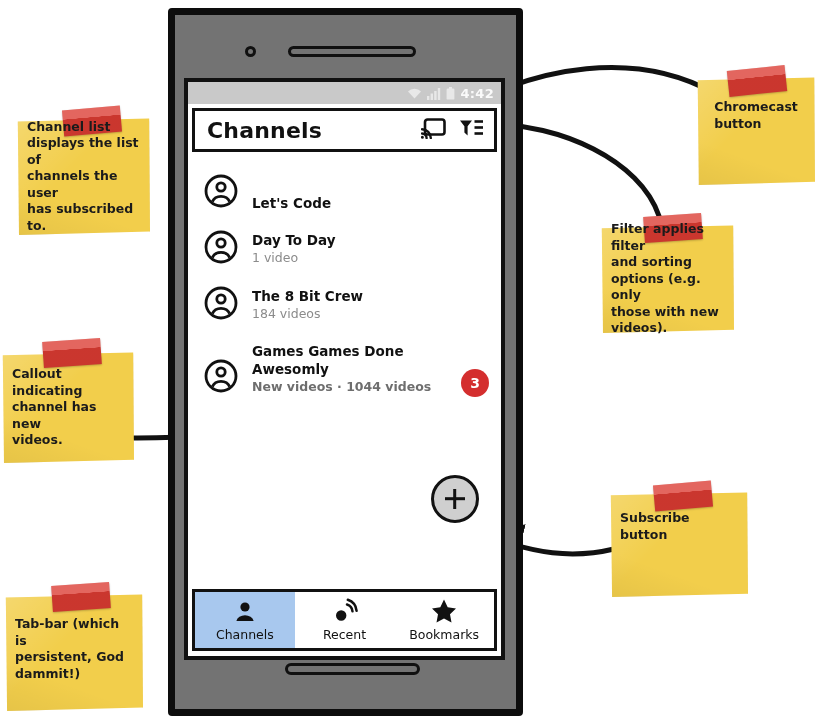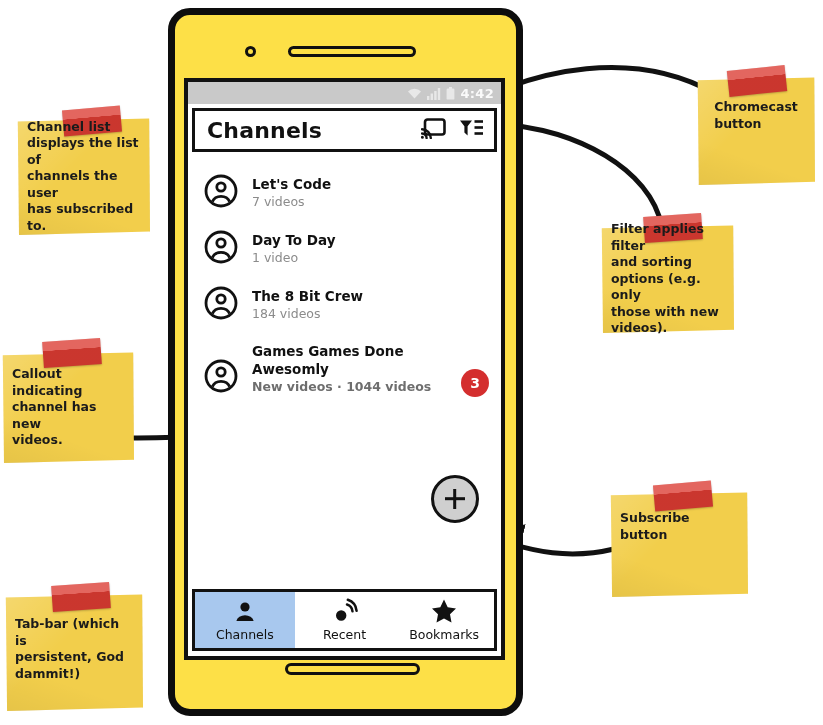--- a/index.html
+++ b/index.html
@@ -9,21 +9,21 @@
     font-family:"DejaVu Sans", sans-serif;
   }
   .stage{position:absolute;inset:0;}
 
   
   svg.arrows{position:absolute;left:0;top:0;width:823px;height:725px;overflow:visible;}
 
   
   .phone{
     position:absolute;left:168px;top:8px;width:355px;height:708px;
-    border:7px solid #0d0d0d;border-radius:22px;background:#fde047;
+    border:7px solid #0d0d0d;border-radius:4px;background:#737373;
     box-sizing:border-box;
   }
   .cam{position:absolute;left:70px;top:31px;width:11px;height:11px;border:3px solid #101010;border-radius:50%;box-sizing:border-box;}
   .speaker{position:absolute;left:113px;top:31px;width:128px;height:11px;border:3px solid #101010;border-radius:7px;box-sizing:border-box;}
   .home-bar{position:absolute;left:110px;bottom:34px;width:135px;height:12px;border:3px solid #101010;border-radius:8px;box-sizing:border-box;}
 
   
   .screen{
     position:absolute;left:9px;top:63px;width:321px;height:582px;
     border:4px solid #111;box-sizing:border-box;background:#fff;
@@ -175,21 +175,20 @@
         <div class="row">
           <span class="avatar">
             <svg width="34" height="34" viewBox="0 0 34 34">
               <circle cx="17" cy="17" r="15" fill="none" stroke="#111" stroke-width="2.8"></circle>
               <circle cx="17" cy="13" r="4.2" fill="none" stroke="#111" stroke-width="2.8"></circle>
               <path d="M8.4 27.6 a9.2 8 0 0 1 17.2 0" fill="none" stroke="#111" stroke-width="2.8"></path>
             </svg>
           </span>
           <span class="row-text">
             <div class="row-title">Let's Code</div>
-            <div class="row-sub">7 videos</div>
           </span>
         </div>
 
         <div class="row">
           <span class="avatar">
             <svg width="34" height="34" viewBox="0 0 34 34">
               <circle cx="17" cy="17" r="15" fill="none" stroke="#111" stroke-width="2.8"></circle>
               <circle cx="17" cy="13" r="4.2" fill="none" stroke="#111" stroke-width="2.8"></circle>
               <path d="M8.4 27.6 a9.2 8 0 0 1 17.2 0" fill="none" stroke="#111" stroke-width="2.8"></path>
             </svg>

